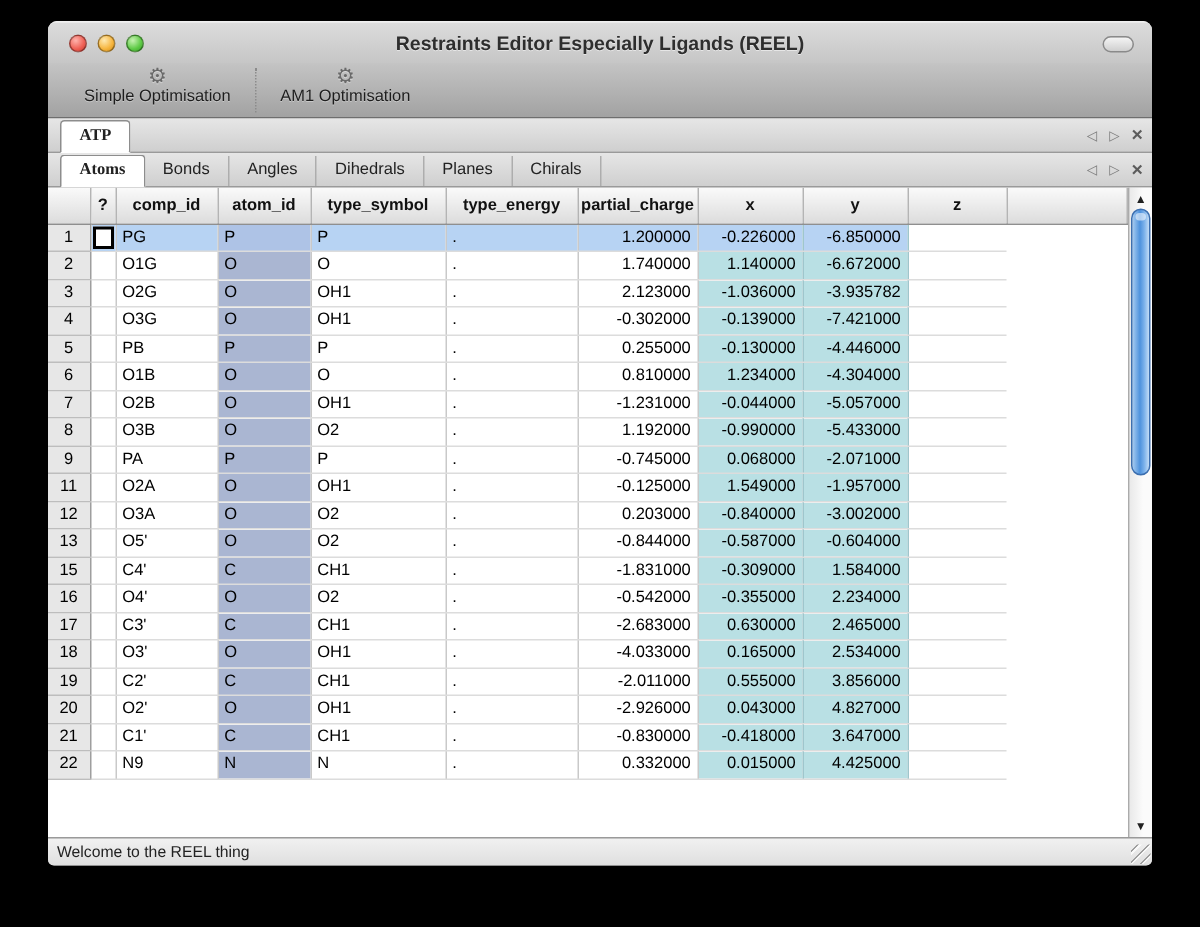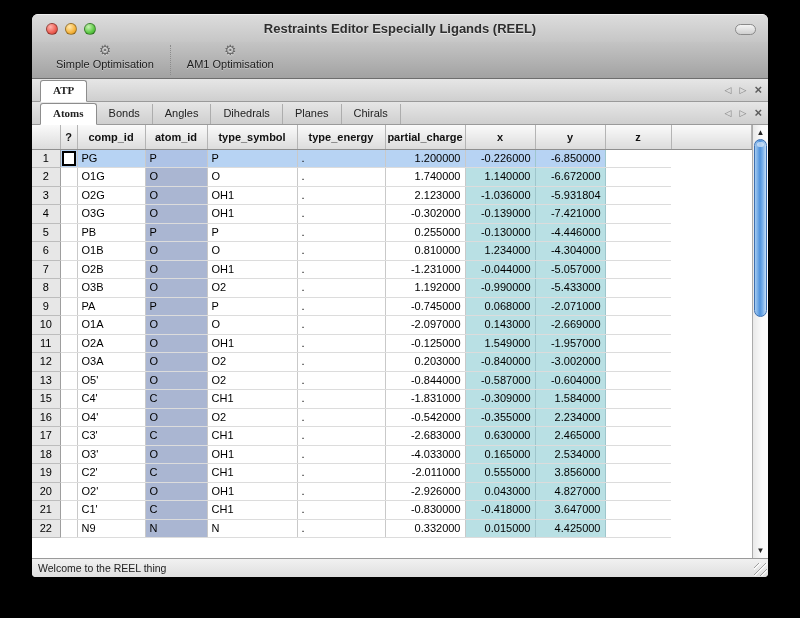--- a/index.html
+++ b/index.html
@@ -244,21 +244,21 @@
             </tr>
             <tr>
               <td class="c0">3</td>
               <td class="c1"></td>
               <td class="c2">O2G</td>
               <td class="c3">O</td>
               <td class="c4">OH1</td>
               <td class="c5">.</td>
               <td class="c6">2.123000</td>
               <td class="c7">-1.036000</td>
-              <td class="c8">-5.931804</td>
+              <td class="c8">-3.935782</td>
               <td class="cfill"></td>
             </tr>
             <tr>
               <td class="c0">4</td>
               <td class="c1"></td>
               <td class="c2">O3G</td>
               <td class="c3">O</td>
               <td class="c4">OH1</td>
               <td class="c5">.</td>
               <td class="c6">-0.302000</td>
@@ -317,32 +317,20 @@
             <tr>
               <td class="c0">9</td>
               <td class="c1"></td>
               <td class="c2">PA</td>
               <td class="c3">P</td>
               <td class="c4">P</td>
               <td class="c5">.</td>
               <td class="c6">-0.745000</td>
               <td class="c7">0.068000</td>
               <td class="c8">-2.071000</td>
-              <td class="cfill"></td>
-            </tr>
-            <tr>
-              <td class="c0">10</td>
-              <td class="c1"></td>
-              <td class="c2">O1A</td>
-              <td class="c3">O</td>
-              <td class="c4">O</td>
-              <td class="c5">.</td>
-              <td class="c6">-2.097000</td>
-              <td class="c7">0.143000</td>
-              <td class="c8">-2.669000</td>
               <td class="cfill"></td>
             </tr>
             <tr>
               <td class="c0">11</td>
               <td class="c1"></td>
               <td class="c2">O2A</td>
               <td class="c3">O</td>
               <td class="c4">OH1</td>
               <td class="c5">.</td>
               <td class="c6">-0.125000</td>

